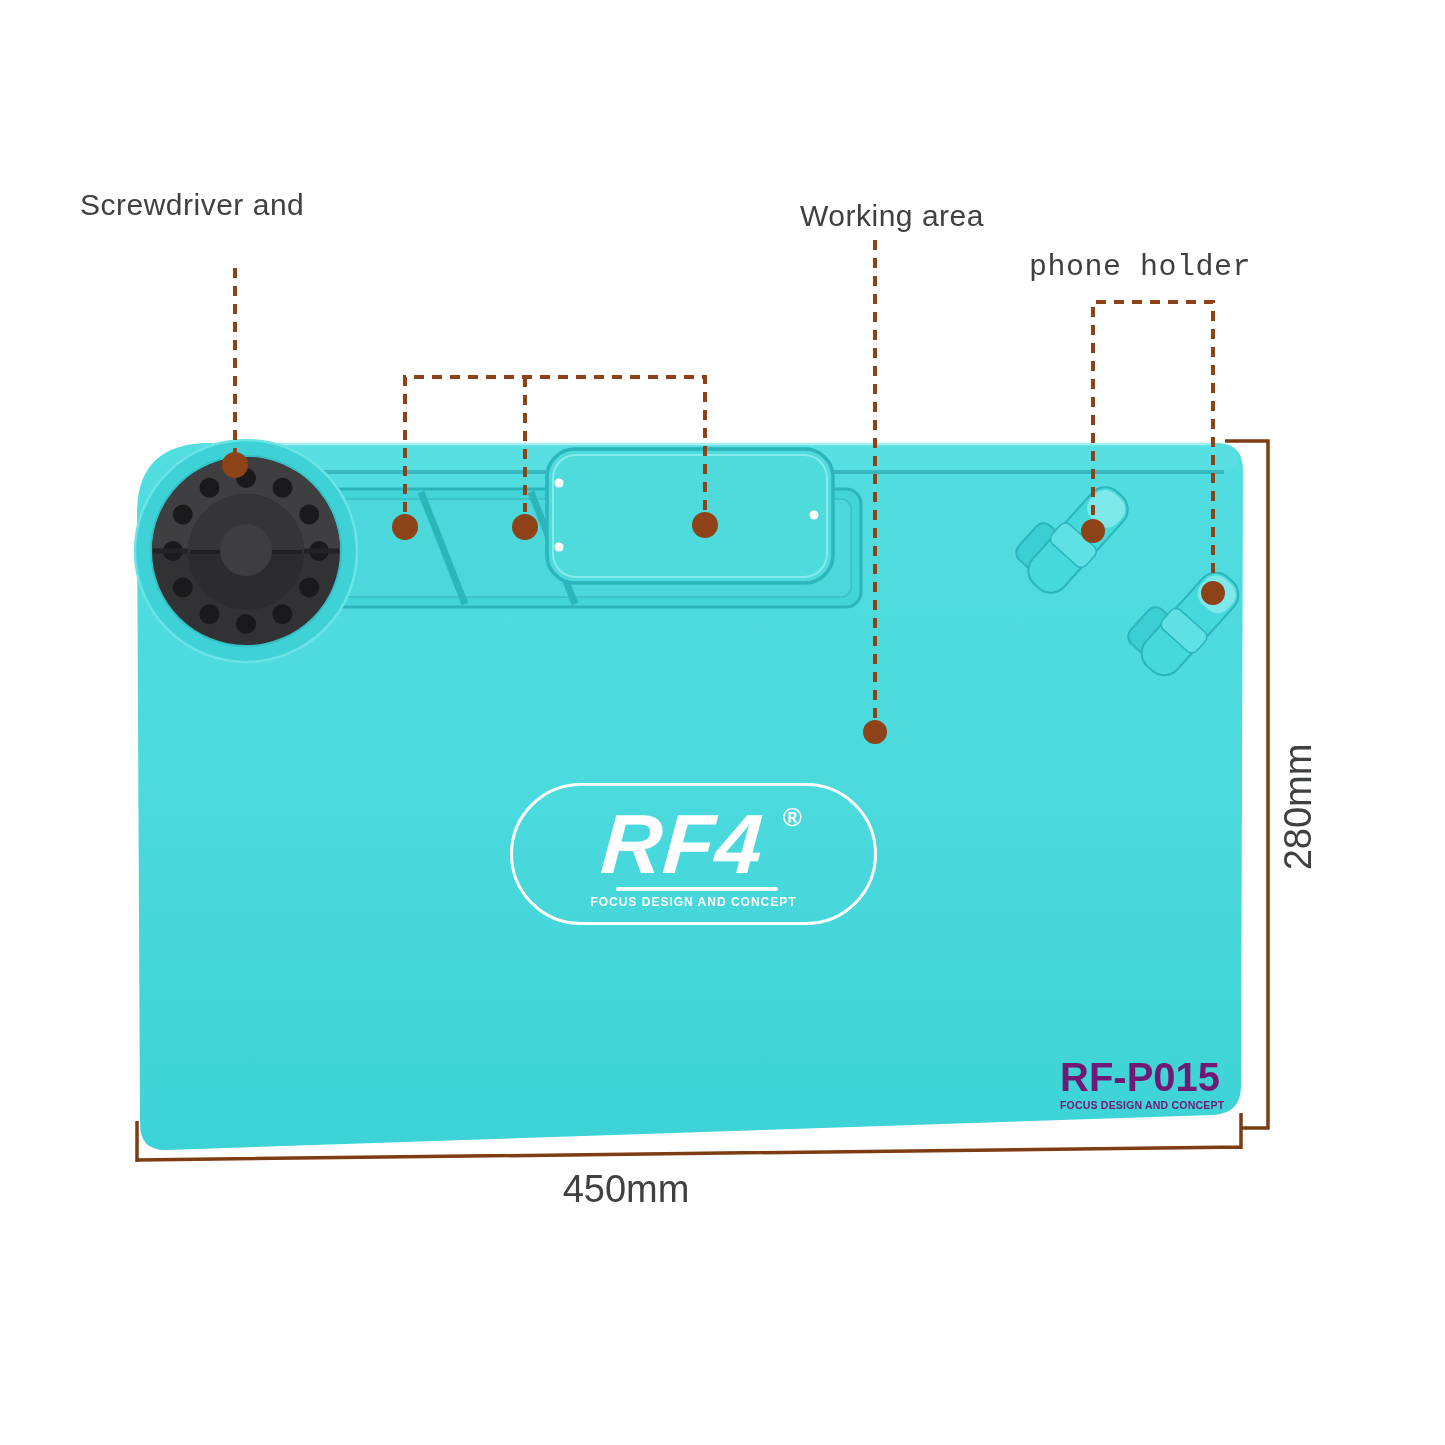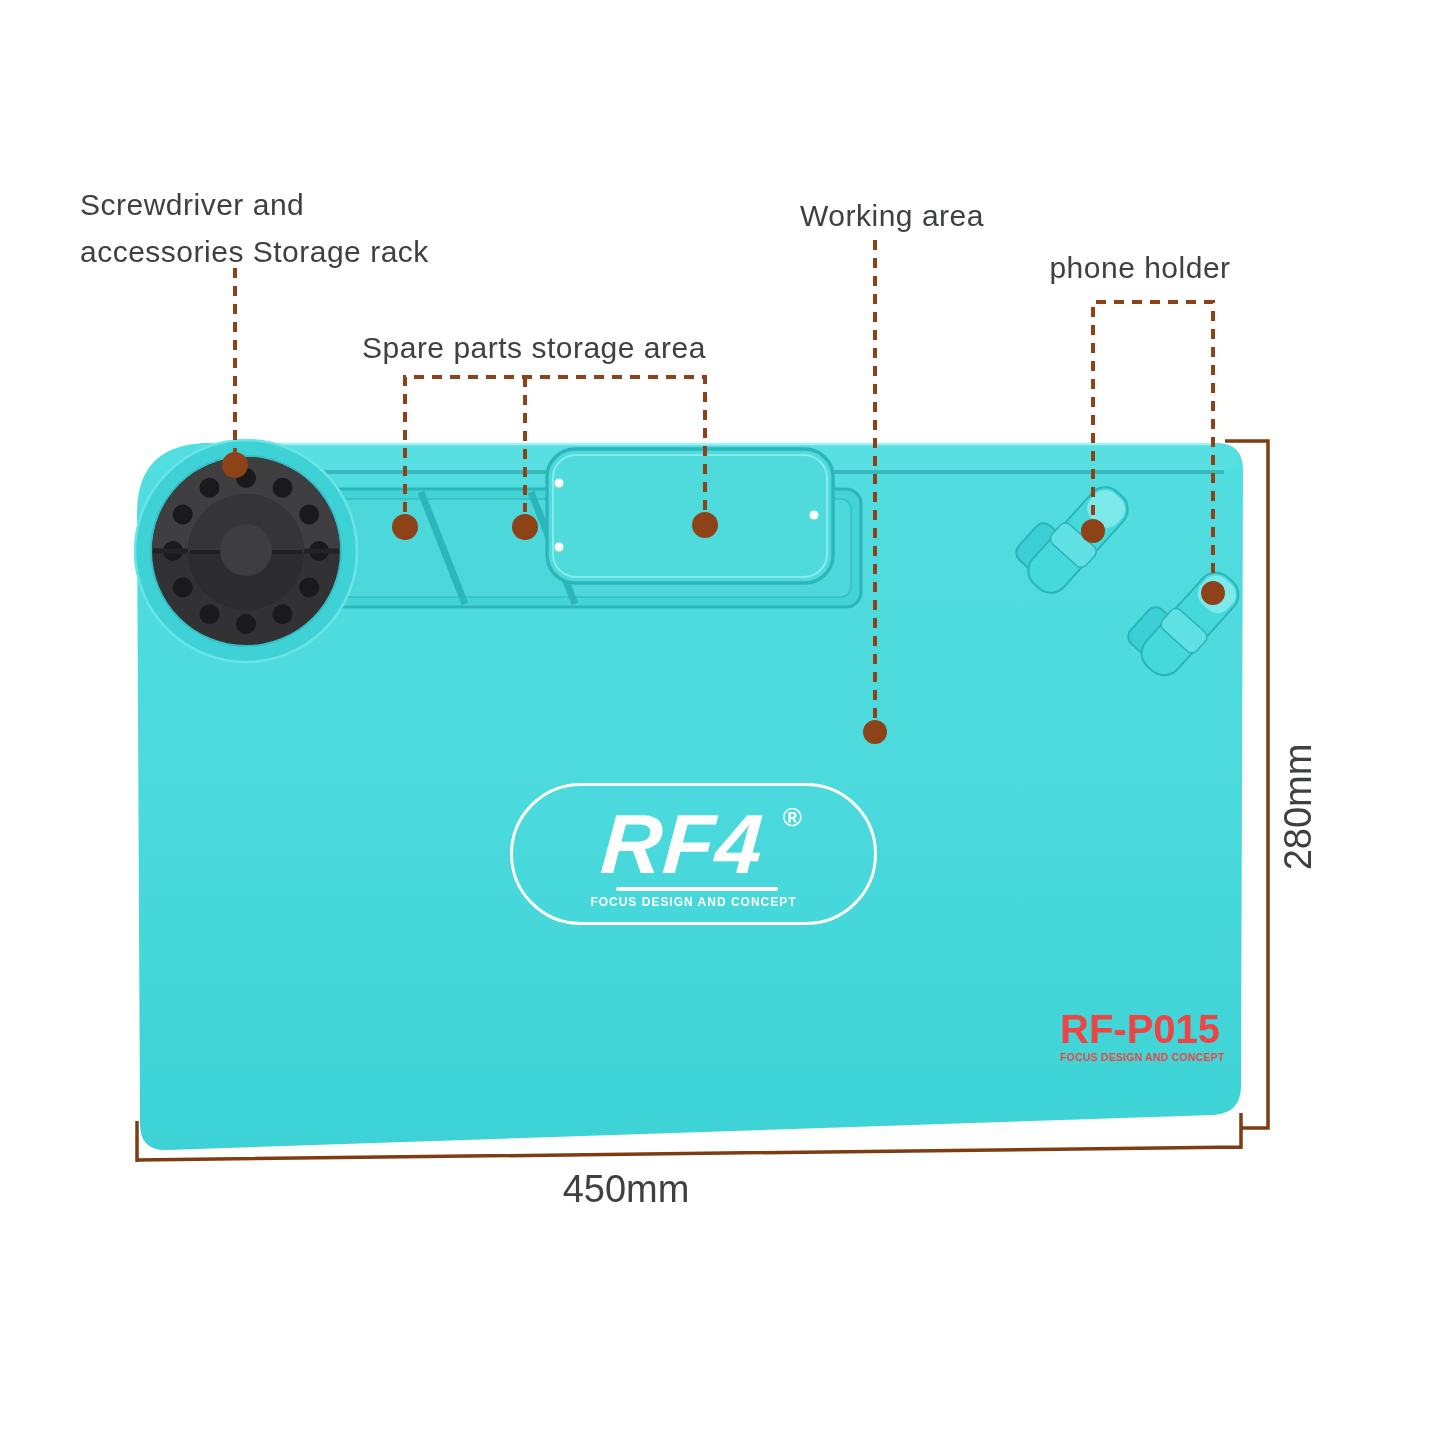--- a/index.html
+++ b/index.html
@@ -61,22 +61,22 @@
     position:absolute;left:103px;top:101px;width:162px;height:4px;
     background:#ffffff;border-radius:2px;
   }
   .logo-tagline{
     position:absolute;left:0;right:0;top:109px;
     text-align:center;
     color:#ffffff;font-size:12px;font-weight:bold;letter-spacing:1px;
     white-space:nowrap;
   }
   .model-block{
-    position:absolute;left:1060px;top:1008px;width:142px;
-    color:#ef4444;text-align:right;
+    position:absolute;left:1060px;top:1056px;width:142px;
+    color:#701a75;text-align:right;
   }
   .model-name{
     font-size:40px;font-weight:bold;line-height:42px;letter-spacing:0px;
     white-space:nowrap;
   }
   .model-tagline{
     font-size:10.5px;font-weight:bold;letter-spacing:0.2px;
     white-space:nowrap;margin-top:1px;
   }
 </style>
@@ -177,28 +177,26 @@
     </g>
 
     <g>
       <path class="dim" d="M 1225 441 L 1268 441 L 1268 1128 L 1242 1128"></path>
       <path class="dim" d="M 137 1121 L 137 1162 M 137 1160 L 1241 1147 M 1241 1113 L 1241 1149"></path>
     </g>
   </svg>
 
   <div class="callout" style="left:80px;top:181px;">
     <div>Screwdriver and</div>
-    <div>accessories Storage rack</div>
   </div>
 
-  <div class="callout" style="left:362px;top:324px;">Spare parts storage area</div>
 
   <div class="callout center" style="left:772px;top:192px;width:240px;">Working area</div>
 
-  <div class="callout center" style="left:1025px;top:244px;width:230px;">phone holder</div>
+  <div class="callout center" style="left:1025px;top:244px;width:230px;font-family:Liberation Mono, monospace;">phone holder</div>
 
   <div class="logo-pill">
     <div class="logo-word">
       <span>RF4</span>
     </div>
     <div class="logo-reg">®</div>
     <div class="logo-divider"></div>
     <div class="logo-tagline">FOCUS DESIGN AND CONCEPT</div>
   </div>
 

